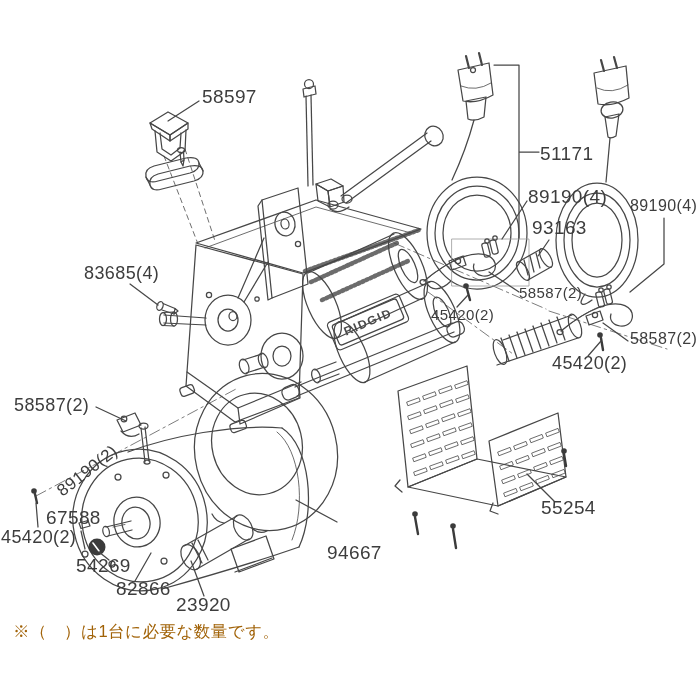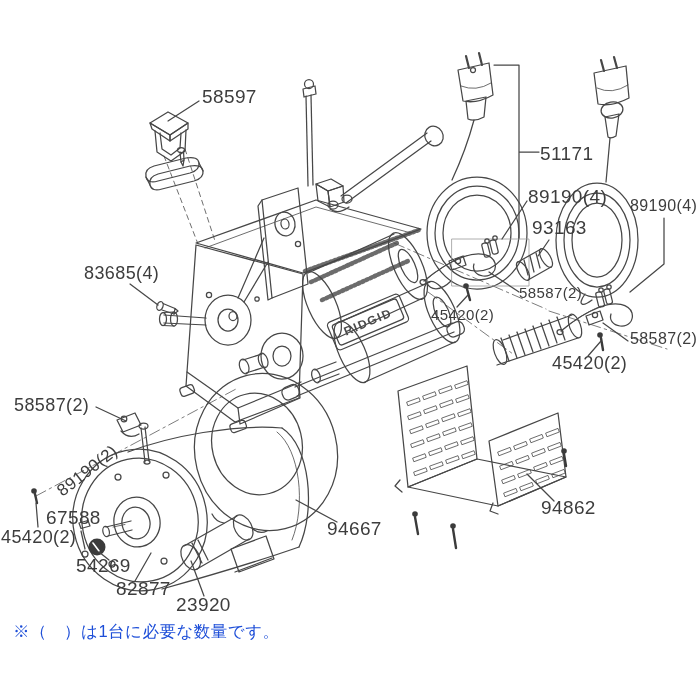--- a/index.html
+++ b/index.html
@@ -16,21 +16,21 @@
   svg#diagram .dash{stroke:#6f6f6f;stroke-width:1;stroke-dasharray:5 4;}
   svg#diagram .dashdot{stroke:#7d7d7d;stroke-width:1;stroke-dasharray:11 4 2.5 4;}
   svg#diagram .lead{stroke:#565656;stroke-width:1;}
   svg#diagram .hl{stroke:#fff;stroke-width:1.6;}
   svg#diagram text.logo{fill:#4a4a4a;stroke:none;font:bold 12px "Liberation Sans",sans-serif;
         letter-spacing:1.5px;text-anchor:middle;}
   .lbl{position:absolute;color:#3d3d3d;white-space:nowrap;line-height:1;letter-spacing:.4px;}
   .s19{font-size:19px;} .s18{font-size:18px;text-align:center;} .s17{font-size:17px;}
   .s16{font-size:16px;} .s15{font-size:15px;}
   .rot{transform:rotate(-38deg);transform-origin:0 0;}
-  .note{position:absolute;left:13px;top:621px;font-size:16.5px;color:#1d4ed8;letter-spacing:.5px;}
+  .note{position:absolute;left:13px;top:621px;font-size:16.5px;color:#a16207;letter-spacing:.5px;}
 </style>
 </head>
 <body>
 
 <div class="stage">
 
 <svg id="diagram" width="700" height="700" viewBox="0 0 700 700">
 
   <g>
     <line class="dash" x1="164" y1="156" x2="198" y2="244"></line>
@@ -326,20 +326,20 @@
 <div class="lbl s15" style="left:519px;top:285px">58587(2)</div>
 <div class="lbl s15" style="left:431px;top:307px">45420(2)</div>
 <div class="lbl s18" style="left:84px;top:264px">83685(4)</div>
 <div class="lbl s16" style="left:630px;top:331px">58587(2)</div>
 <div class="lbl s18" style="left:552px;top:354px">45420(2)</div>
 <div class="lbl s18" style="left:14px;top:396px">58587(2)</div>
 <div class="lbl s17 rot" style="left:54px;top:486px">89190(2)</div>
 <div class="lbl s19" style="left:46px;top:508px">67588</div>
 <div class="lbl s18" style="left:1px;top:528px">45420(2)</div>
 <div class="lbl s19" style="left:76px;top:556px">54269</div>
-<div class="lbl s19" style="left:116px;top:579px">82877</div>
+<div class="lbl s19" style="left:116px;top:579px">82866</div>
 <div class="lbl s19" style="left:176px;top:595px">23920</div>
-<div class="lbl s19" style="left:327px;top:519px">94667</div>
-<div class="lbl s19" style="left:541px;top:498px">94862</div>
+<div class="lbl s19" style="left:327px;top:543px">94667</div>
+<div class="lbl s19" style="left:541px;top:498px">55254</div>
 
 <div class="note">※（　）は1台に必要な数量です。</div>
 
 </div>
 
 </body></html>

